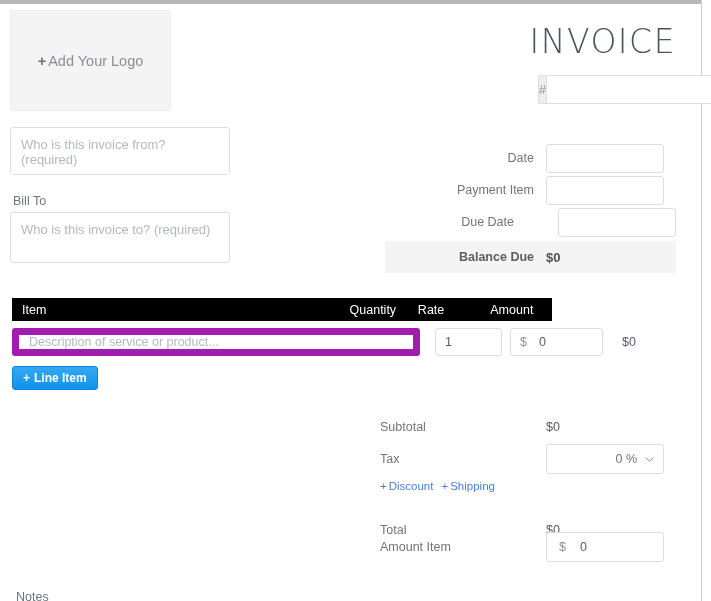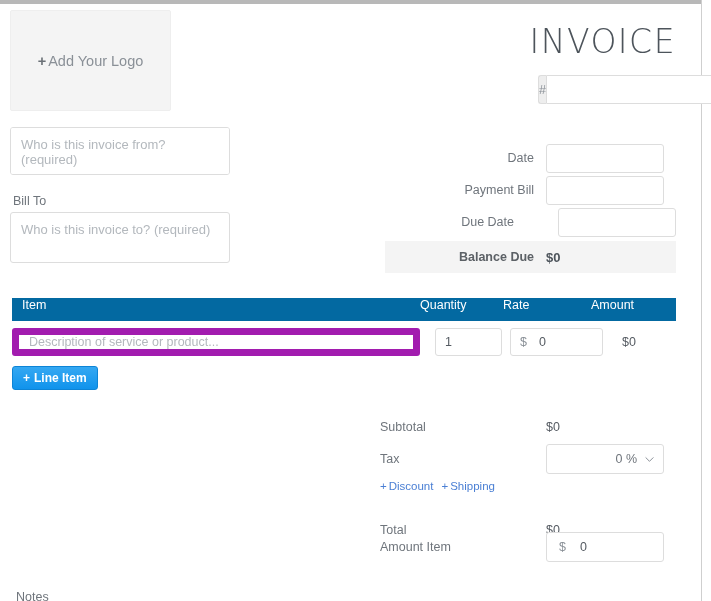--- a/index.html
+++ b/index.html
@@ -221,26 +221,26 @@
 
   
   #items-section {
     position: absolute;
     left: 0;
     top: 294px;
     width: 690px;
   }
   #items-header {
     margin-left: 12px;
-    width: 664px;
+    width: 540px;
     height: 23px;
-    background: #0369a1;
+    background: #000000;
     color: #ffffff;
     display: flex;
-    align-items: flex-start;
+    align-items: center;
     font-size: 12.5px;
   }
   #items-header .th-item { width: 408px; padding-left: 10px; }
   #items-header .th-qty { width: 83px; }
   #items-header .th-rate { width: 88px; }
   #items-header .th-amount { width: 75px; }
 
   .item-row {
     margin-left: 12px;
     width: 664px;
@@ -453,21 +453,21 @@
       <div id="invoice-number-prefix">#</div>
       <input id="invoice-number-input" type="text" value="1" style="">
     </div>
 
     <div class="meta-row" id="row-date">
       <div class="meta-label">Date</div>
       <input class="meta-input" type="text" value="" style="">
     </div>
 
     <div class="meta-row" id="row-terms">
-      <div class="meta-label">Payment Bill</div>
+      <div class="meta-label">Payment Item</div>
       <input class="meta-input" type="text" value="" style="">
     </div>
 
     <div class="meta-row" id="row-duedate">
       <div class="meta-label">Due Date</div>
       <input class="meta-input" type="text" value="" style="">
     </div>
 
     <div id="balance-due-row">
       <div class="bd-label">Balance Due</div>

